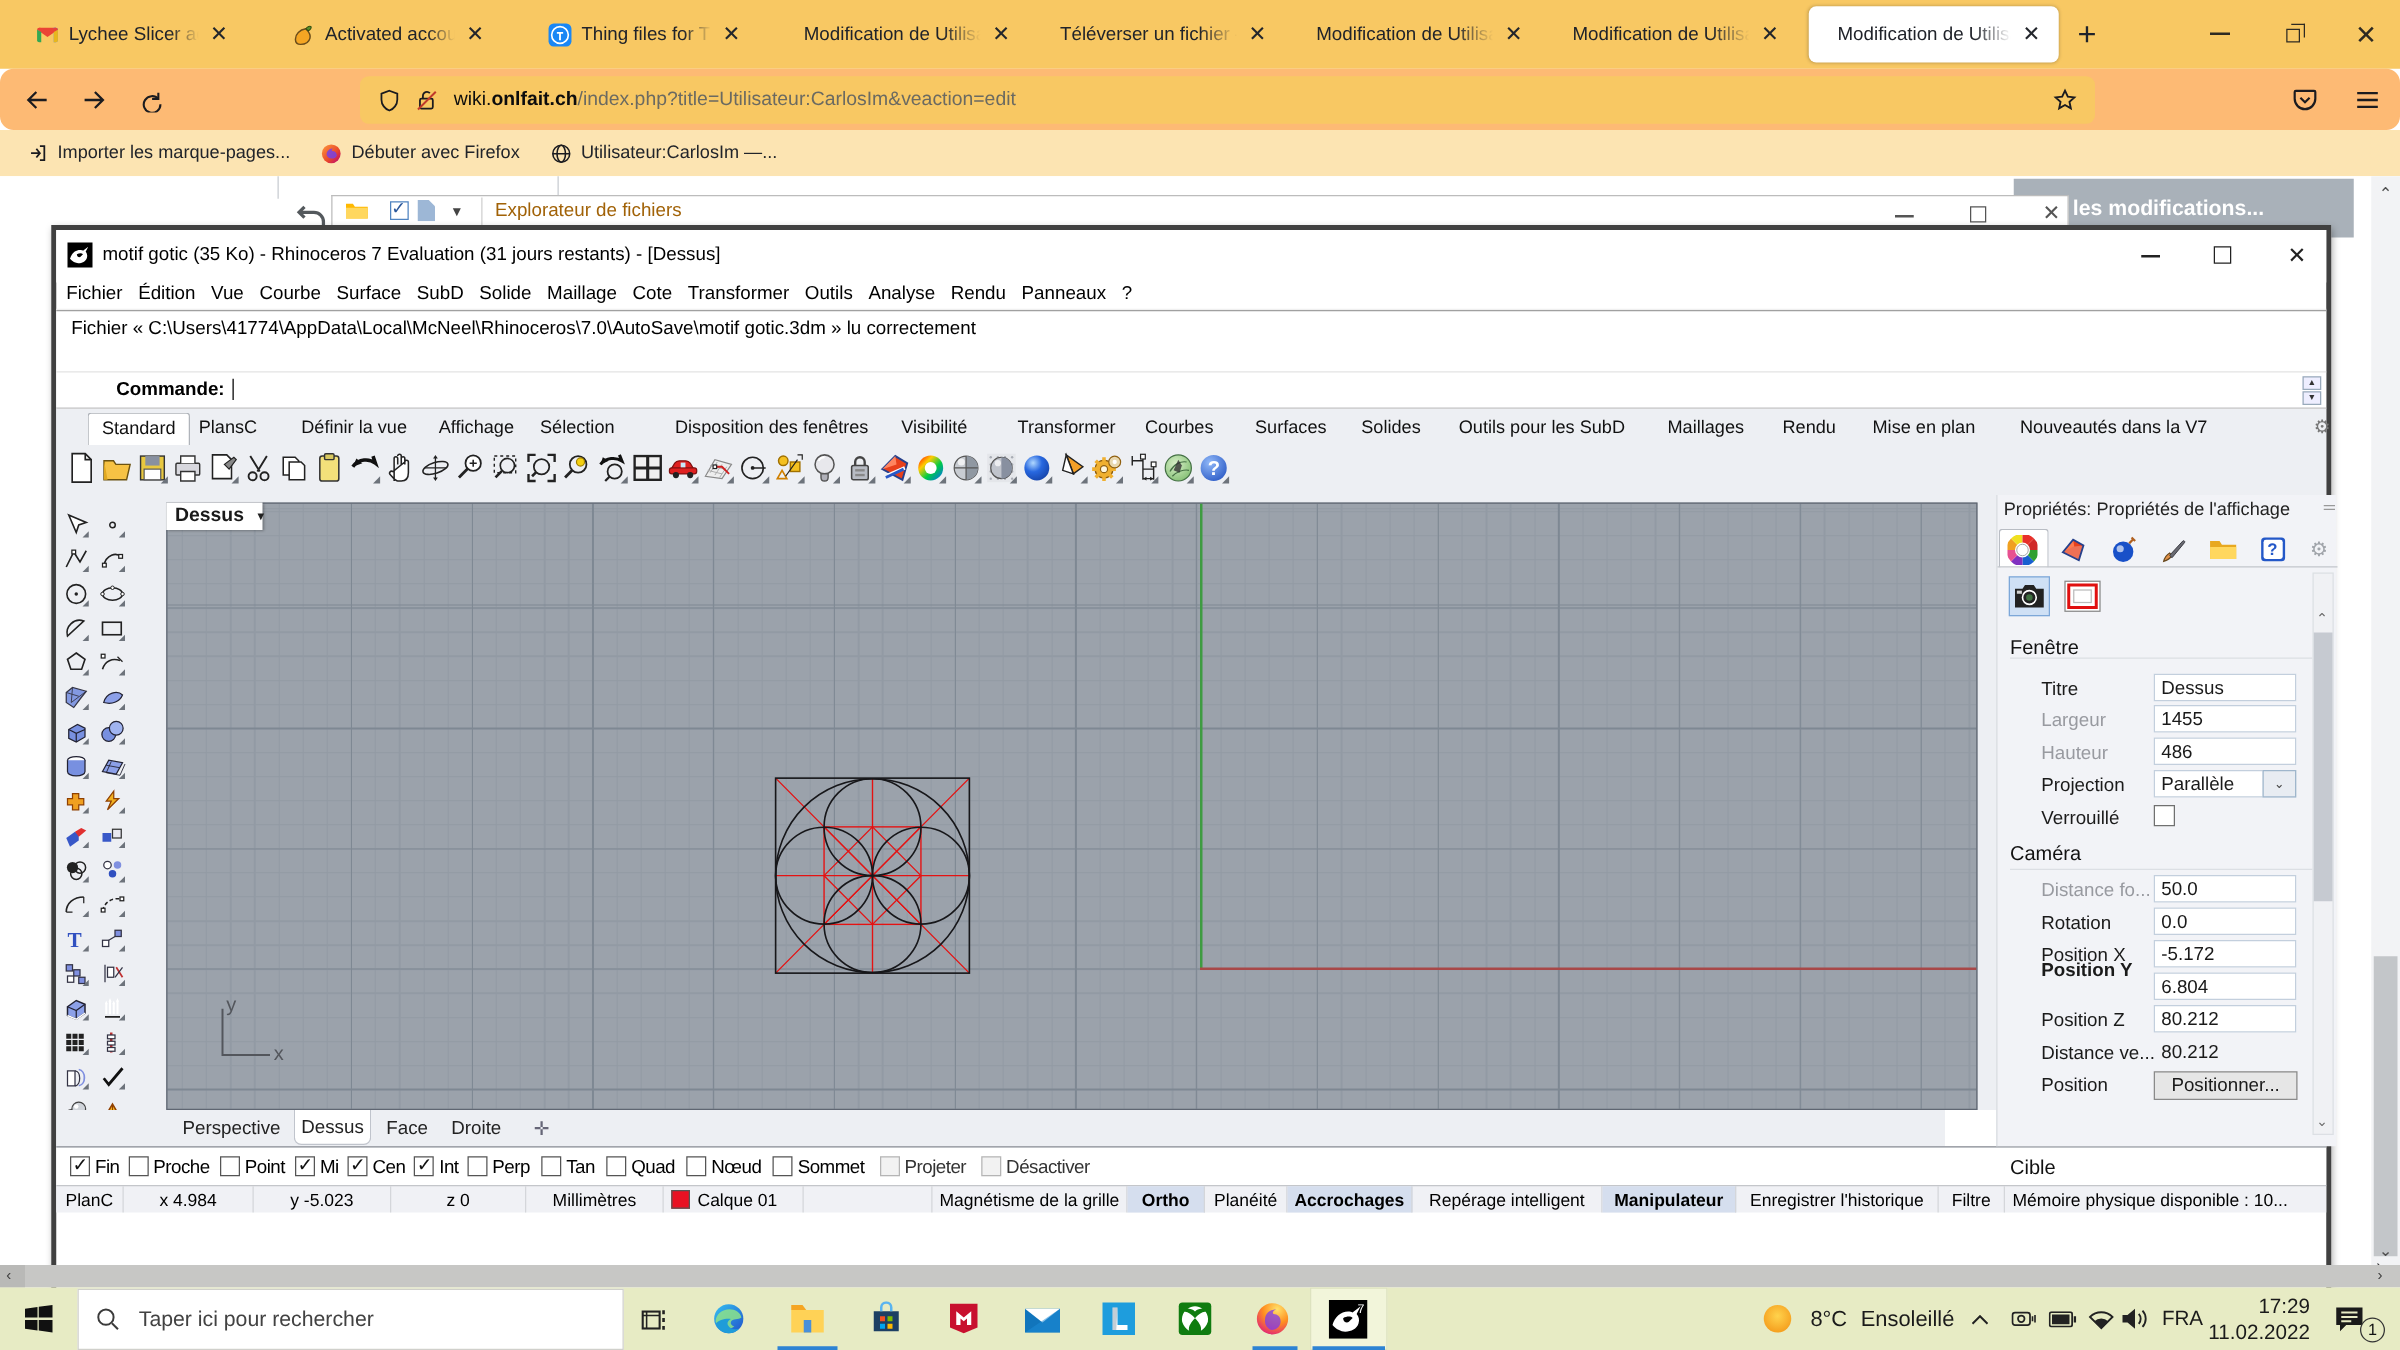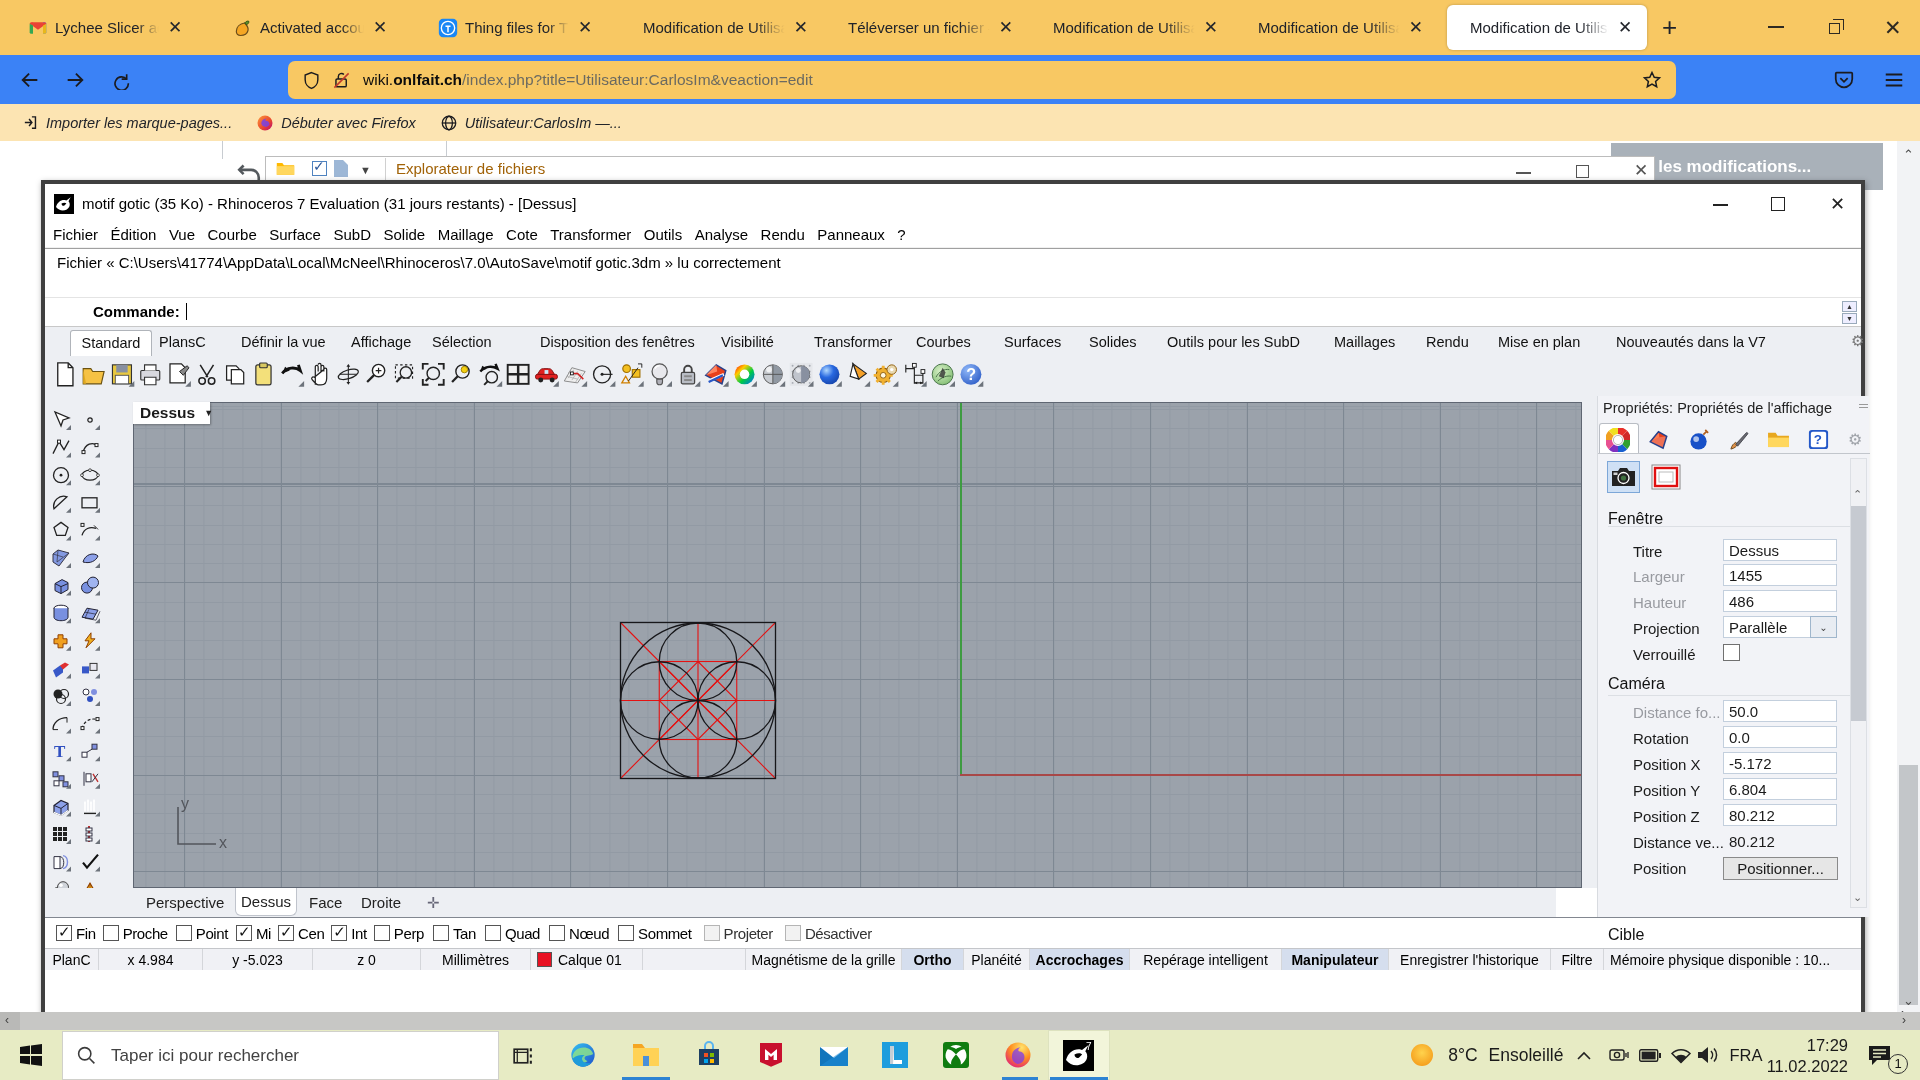--- a/index.html
+++ b/index.html
@@ -8,25 +8,25 @@
 .abs { position:absolute; }
 
 
 #tabbar { position:absolute; left:0; top:0; width:1920px; height:55px; background:#f8c863; }
 .tab { position:absolute; top:5px; height:45px; display:flex; align-items:center; font-size:15px; color:#20232a; padding-left:20px; }
 .tab .tt { white-space:nowrap; overflow:hidden; display:inline-block; }
 .tab .fade { -webkit-mask-image:linear-gradient(to right,#000 78%,transparent 99%); mask-image:linear-gradient(to right,#000 78%,transparent 99%); }
 .tab .x { font-size:17px; color:#23262c; margin-left:8px; font-weight:400; }
 .tabactive { background:#fff; border-radius:6px; box-shadow:0 0 3px rgba(0,0,0,.25); }
 .favi { width:20px; height:20px; margin-right:7px; flex:none; }
-#navbar { position:absolute; left:0; top:55px; width:1920px; height:49px; background:#3b82f6; }
+#navbar { position:absolute; left:0; top:55px; width:1920px; height:49px; background:#fdba74;border-radius:11px; }
 #urlbar { position:absolute; left:288px; top:6px; width:1388px; height:38px; background:#f8c863; border-radius:7px; display:flex; align-items:center; font-size:15.5px; }
 .navbtn { position:absolute; top:7px; width:36px; height:36px; display:flex; align-items:center; justify-content:center; color:#1b1b1f; }
 #bookmarksbar { position:absolute; left:0; top:104px; width:1920px; height:37px; background:#fce4b2; display:flex; align-items:center; font-size:14.5px; color:#21242a; }
-.bm { display:flex; align-items:center; margin-left:24px;font-style:italic; }
+.bm { display:flex; align-items:flex-start; margin-left:24px; }
 .bm svg, .bm .bmi { margin-right:7px; }
 
 
 #content { position:absolute; left:0; top:141px; width:1920px; height:871px; background:#fff; }
 
 
 #rhino { position:absolute; left:41px; top:180px; width:1824px; height:856px; background:#fff; border:4px solid #404040; box-shadow:1px 2px 6px rgba(0,0,0,.35); }
 #rtitle { position:absolute; left:0; top:0; width:100%; height:42px; background:#fff; }
 #rmenu { position:absolute; left:0; top:42px; width:100%; height:22px; display:flex; font-size:15px; color:#000; border-bottom:1px solid #f0f0f0; }
 #rmenu span { margin-left:12.5px; white-space:nowrap; } #rmenu span:first-child { margin-left:8px; }
@@ -840,21 +840,21 @@
       <div class="abs" style="left:125px;top:248px;width:17px;height:17px;background:#fff;border:1px solid #707070;"></div>
 
       <div class="phead" style="top:279px;">Caméra</div>
       <div class="abs" style="left:10px;top:299px;width:242px;height:1px;background:#dcdfe4;"></div>
       <div class="prow glabel" style="top:304px;">Distance fo...</div>
         <div class="pfield" style="top:304px;">50.0</div>
       <div class="prow" style="top:330px;">Rotation</div>
         <div class="pfield" style="top:330px;">0.0</div>
       <div class="prow" style="top:356px;">Position X</div>
         <div class="pfield" style="top:356px;">-5.172</div>
-      <div class="prow" style="top:382px;">Position Y</div>
+      <div class="prow" style="top:368px;font-weight:bold;">Position Y</div>
         <div class="pfield" style="top:382px;">6.804</div>
       <div class="prow" style="top:408px;">Position Z</div>
         <div class="pfield" style="top:408px;">80.212</div>
       <div class="prow" style="top:434px;">Distance ve...</div>
         <div class="pfield" style="top:434px;border-color:transparent;background:transparent;">80.212</div>
       <div class="prow" style="top:460px;">Position</div>
       <div class="abs" style="left:125px;top:461px;width:115px;height:23px;background:#e6e6e6;border:1px solid #8a8a8a;font-size:15px;text-align:center;line-height:21px;">Positionner...</div>
 
       <div class="phead" style="top:494px;margin-top:36px;">Cible</div>
       <div class="abs" style="left:256px;top:497px;font-size:12px;color:#555;">⌄</div>

